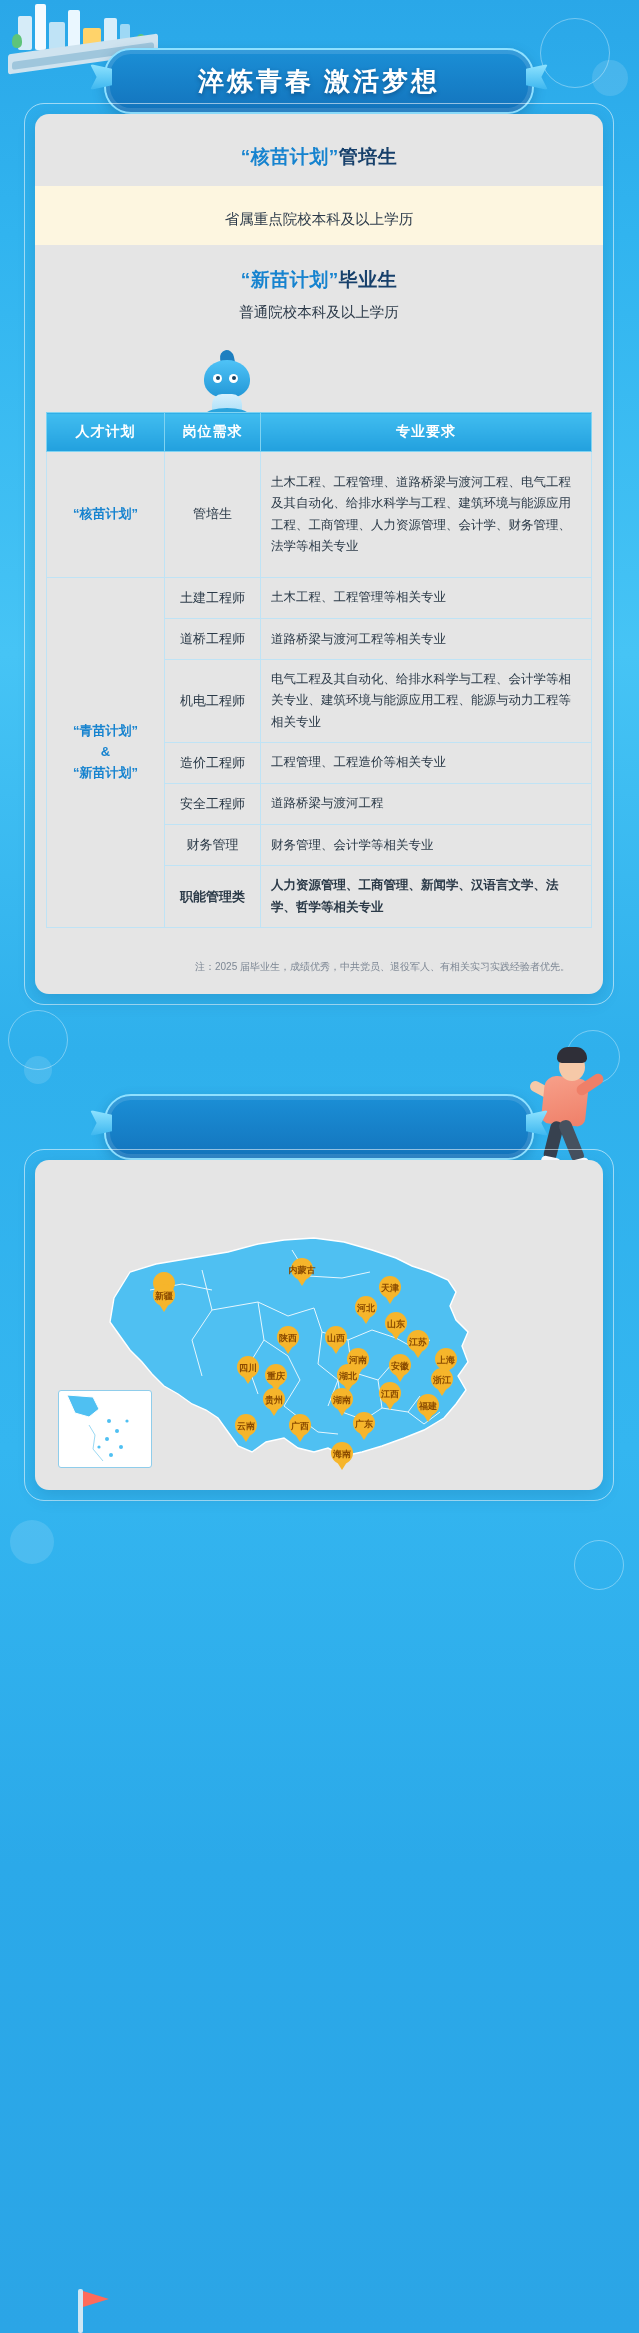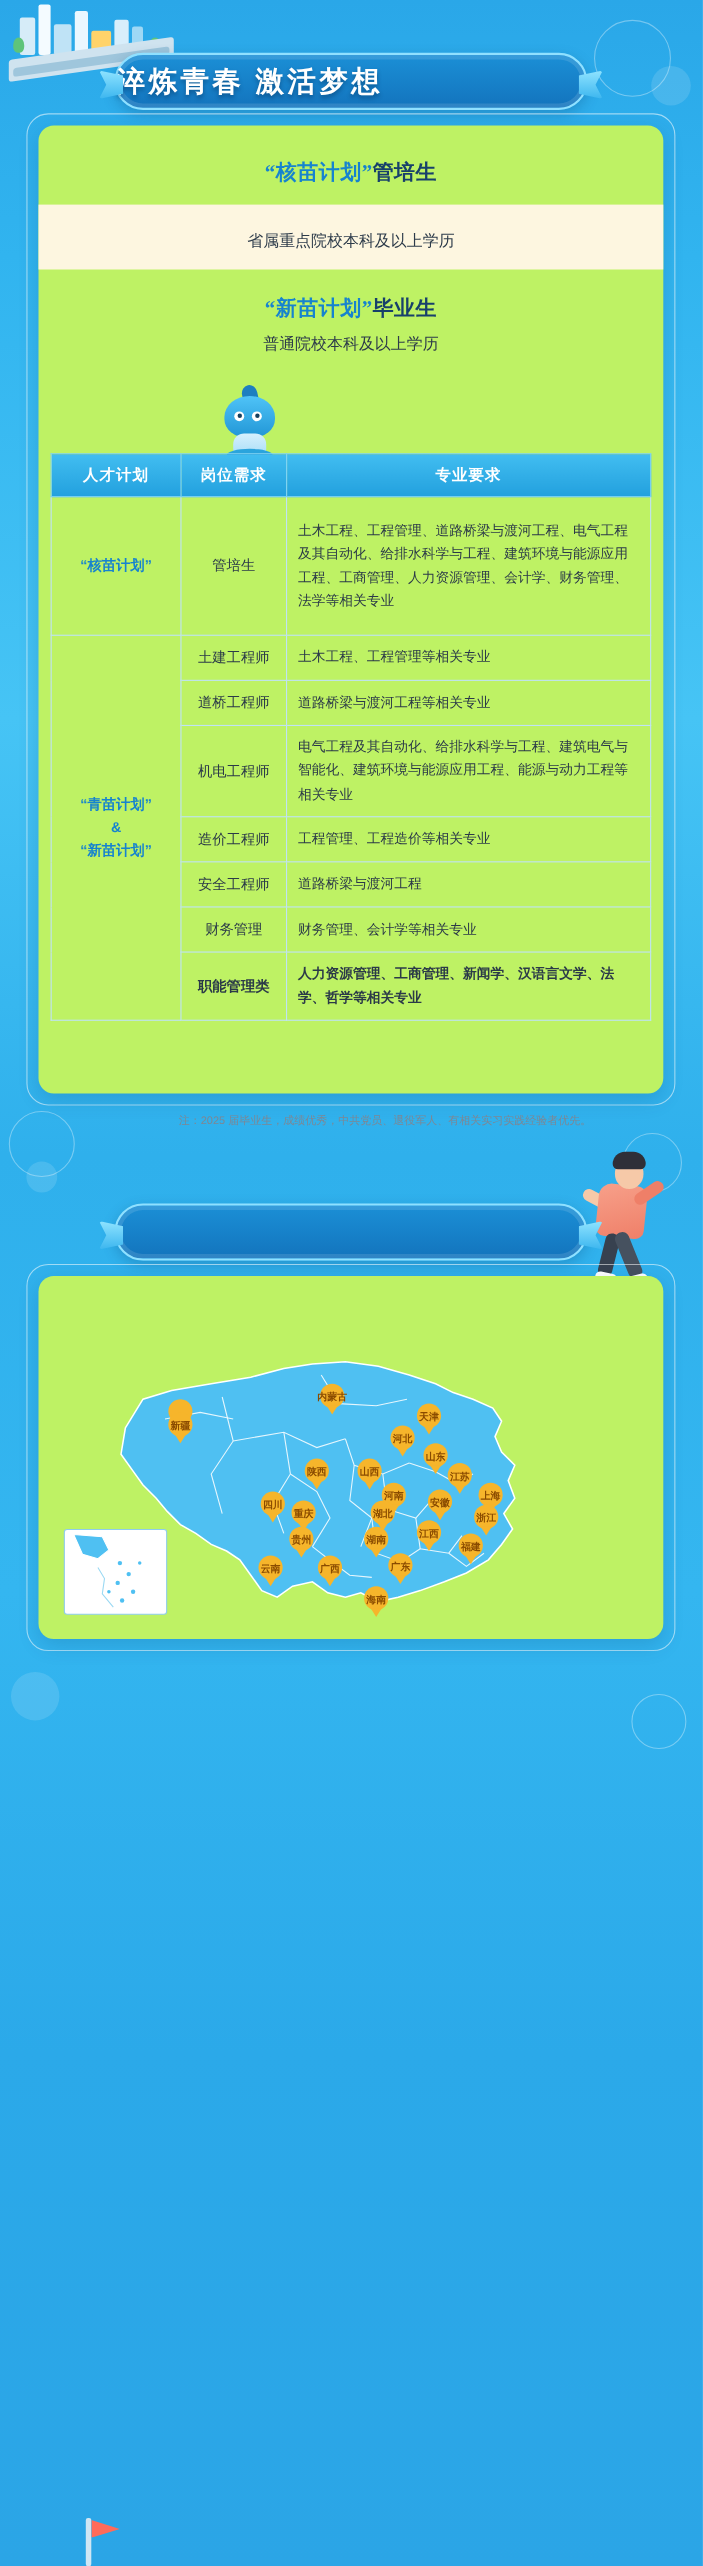--- a/index.html
+++ b/index.html
@@ -39,26 +39,26 @@
   .bld.b5 { left: 75px; width: 18px; height: 22px; background: #ffd36a; }
   .bld.b6 { left: 96px; width: 13px; height: 32px; background: #d8eefb; }
   .bld.b7 { left: 112px; width: 10px; height: 26px; background: #9ed8f5; }
   .tree { position: absolute; bottom: 24px; width: 10px; height: 14px; background: #5ec47a; border-radius: 50% 50% 40% 40%; }
 
   
   .ribbon {
     position: relative;
     margin: 0 auto;
     width: 430px;
-    height: 52px;
+    height: 66px;
     border-radius: 27px;
     background: linear-gradient(180deg, #1b8fd6 0%, #1374bd 100%);
     border: 2px solid #8fe0ff;
     box-shadow: 0 4px 12px rgba(10,70,120,.28), inset 0 0 0 4px rgba(255,255,255,.12);
-    display: flex; align-items: center; justify-content: flex-start;
+    display: flex; align-items: center; justify-content: center;
     overflow: visible;
   }
   .ribbon .r-text {
     color: #ffffff;
     font-size: 26px;
     font-weight: bold;
     letter-spacing: 3px;
     text-shadow: 0 2px 4px rgba(0,40,80,.45);
     white-space: nowrap;
   }
@@ -69,24 +69,23 @@
   }
   .ribbon .tail-l { left: -16px; clip-path: polygon(0 0, 100% 18%, 100% 82%, 0 100%, 30% 50%); }
   .ribbon .tail-r { right: -16px; clip-path: polygon(0 18%, 100% 0, 70% 50%, 100% 100%, 0 82%); }
 
   .section1-head { position: absolute; left: 104px; top: 48px; }
   .section2-head { position: absolute; left: 104px; top: 1094px; }
 
   
   .card {
     position: absolute;
-    background: #bef264;
+    background: #e5e5e5;
     border-radius: 14px;
     box-shadow: 0 6px 18px rgba(8,60,105,.18);
-    font-family: Liberation Serif, serif;
   }
   .card-outer-ring {
     position: absolute;
     border: 1px solid rgba(255,255,255,.55);
     border-radius: 20px;
   }
 
   #card1 { left: 35px; top: 114px; width: 568px; height: 880px; }
   #ring1 { left: 24px; top: 103px; width: 590px; height: 902px; }
   #card2 { left: 35px; top: 1160px; width: 568px; height: 330px; }
@@ -152,22 +151,22 @@
     line-height: 1.7;
   }
   .tbl td.plan {
     text-align: center; color: #1683cf; font-weight: bold; font-size: 13px; width: 118px;
     line-height: 1.6;
   }
   .tbl td.need { text-align: center; width: 96px; font-size: 13px; }
   .tbl td.major { font-size: 12.5px; }
 
   .tbl-note {
-    position: absolute; left: 130px; top: 1012px; width: 440px;
-    font-size: 10px; color: #7d8794; text-align: center;
+    position: absolute; left: 130px; top: 960px; width: 440px;
+    font-size: 10px; color: #7d8794; text-align: right;
   }
 
   
   .runner { position: absolute; right: 18px; top: 1035px; width: 108px; height: 140px; }
   .runner .shirt {
     position:absolute; left:30px; top:42px; width:44px; height:48px;
     background: linear-gradient(160deg,#f7a08a,#ef7f68); border-radius: 12px 10px 8px 8px;
     transform: rotate(6deg);
   }
   .runner .head2 { position:absolute; left:46px; top:18px; width:26px; height:28px; background:#f6c9a8; border-radius:50%; }
@@ -281,21 +280,21 @@
       </td>
       <td class="need">土建工程师</td>
       <td class="major">土木工程、工程管理等相关专业</td>
     </tr>
     <tr>
       <td class="need">道桥工程师</td>
       <td class="major">道路桥梁与渡河工程等相关专业</td>
     </tr>
     <tr style="height:82px;">
       <td class="need">机电工程师</td>
-      <td class="major">电气工程及其自动化、给排水科学与工程、建筑电气与智能化、建筑环境与能源应用工程、能源与动力工程等相关专业</td>
+      <td class="major">电气工程及其自动化、给排水科学与工程、会计学等相关专业、建筑环境与能源应用工程、能源与动力工程等相关专业</td>
     </tr>
     <tr>
       <td class="need">造价工程师</td>
       <td class="major">工程管理、工程造价等相关专业</td>
     </tr>
     <tr>
       <td class="need">安全工程师</td>
       <td class="major">道路桥梁与渡河工程</td>
     </tr>
     <tr>

